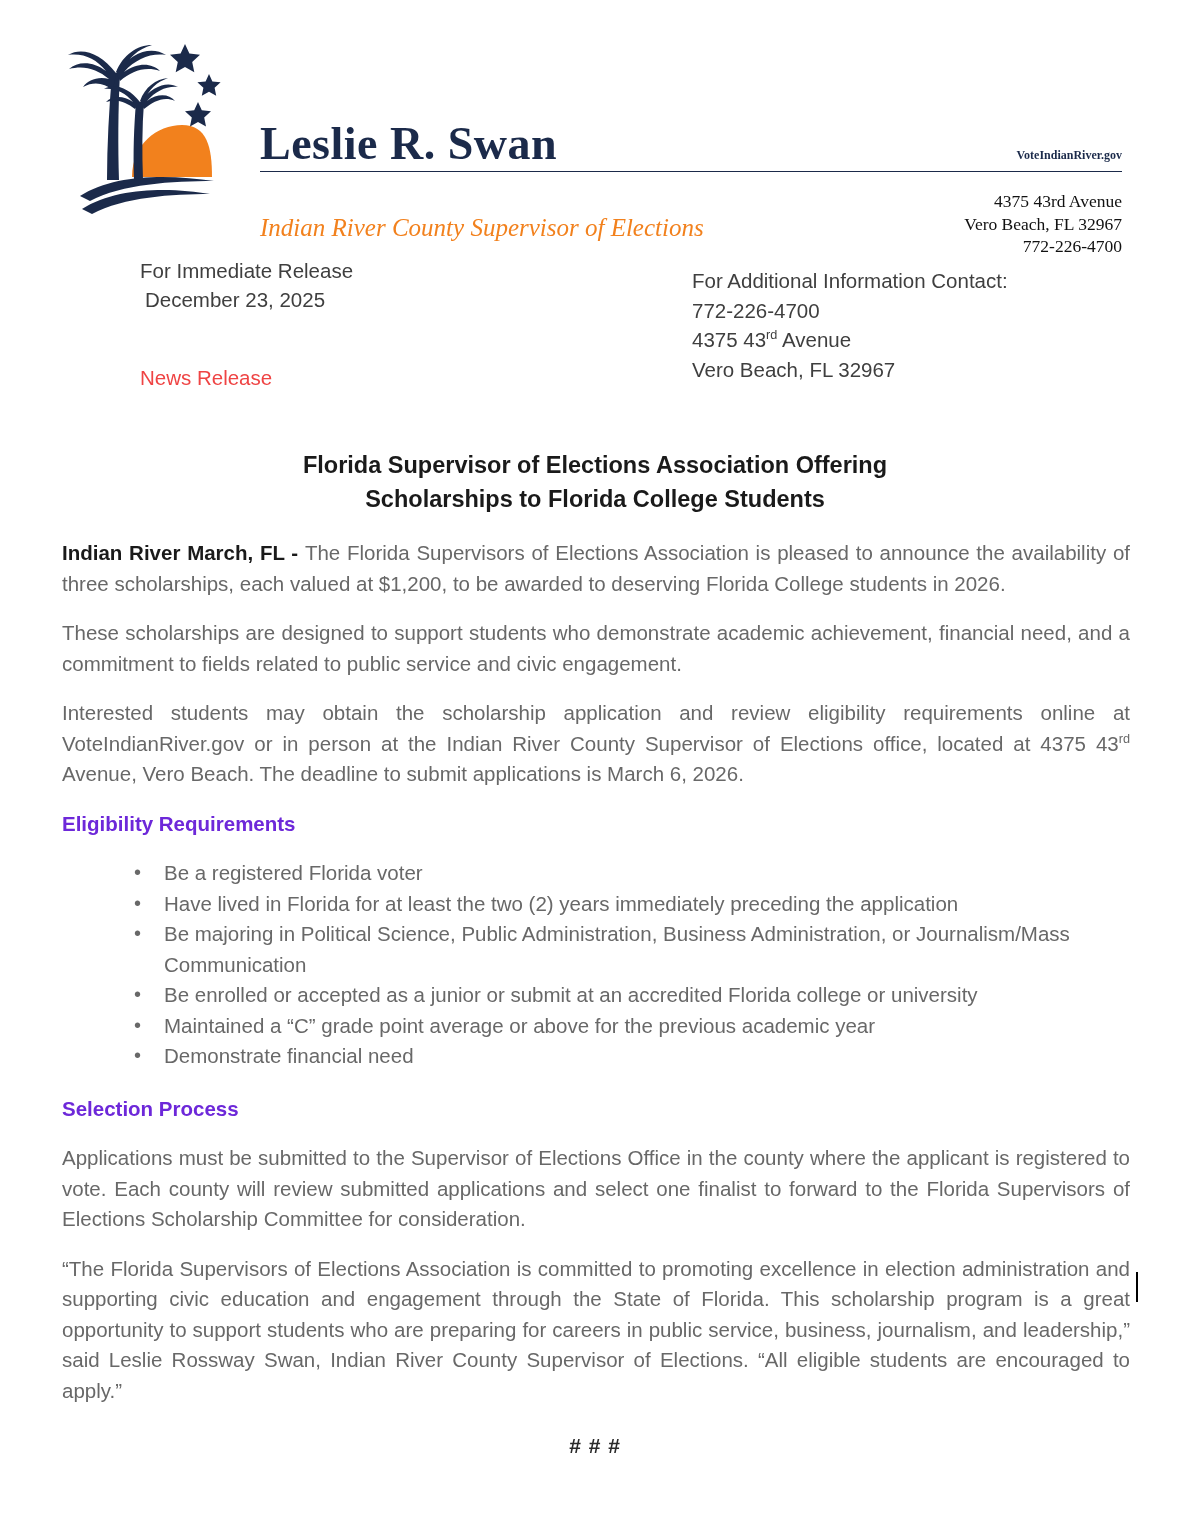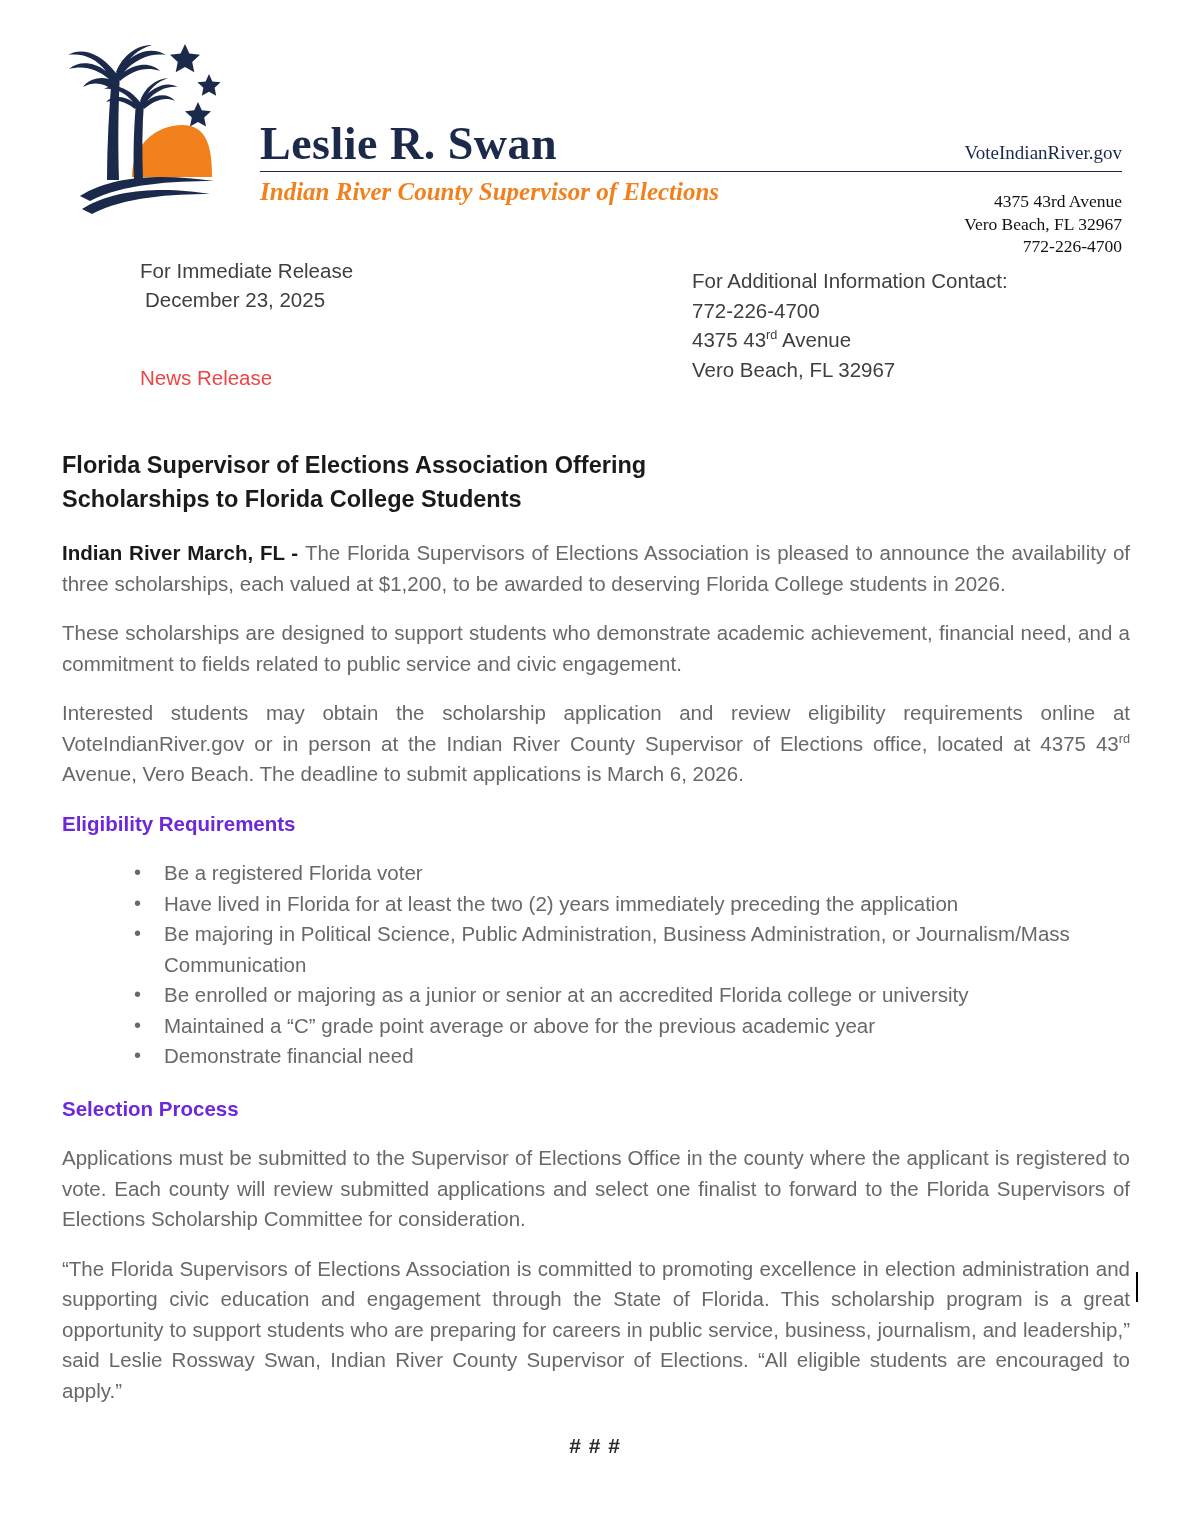--- a/index.html
+++ b/index.html
@@ -46,41 +46,42 @@
     font-family: "Liberation Serif", serif;
     font-weight: bold;
     font-size: 46px;
     line-height: 52px;
     color: #1b2a4a;
     letter-spacing: 0.5px;
     white-space: nowrap;
   }
   #website-url {
     font-family: "Liberation Serif", serif;
-    font-weight: normal;
-    font-size: 19px;
+    font-weight: bold;
+    font-size: 12px;
     color: #1b2a4a;
     white-space: nowrap;
     padding-bottom: 4px;
   }
   #name-rule {
     border: 0;
     border-top: 1.6px solid #1b2a4a;
     margin: 1px 0 0 0;
     width: 862px;
   }
   #office-title {
     font-family: "Liberation Serif", serif;
-    font-weight: bold;
+    font-weight: normal;
     font-style: italic;
     font-size: 25px;
     line-height: 30px;
     color: #f2811d;
     padding-top: 5px;
     white-space: nowrap;
+    margin-top: 36px;
   }
   #office-address {
     position: absolute;
     right: 68px;
     top: 190px;
     text-align: right;
     font-family: "Liberation Serif", serif;
     font-size: 17.5px;
     line-height: 22.5px;
     color: #111111;
@@ -118,21 +119,21 @@
     vertical-align: super;
     line-height: 0;
   }
 
   
   #headline {
     position: absolute;
     left: 62px;
     top: 448px;
     width: 1066px;
-    text-align: left;
+    text-align: center;
     font-size: 23.5px;
     font-weight: bold;
     line-height: 34px;
     color: #1a1a1a;
   }
 
   
   #article {
     position: absolute;
     left: 62px;
@@ -273,21 +274,21 @@
   <p class="justify">These scholarships are designed to support students who demonstrate academic achievement, financial need, and a commitment to fields related to public service and civic engagement.</p>
 
   <p class="justify"><span>Interested students may obtain the scholarship application and review eligibility requirements online at VoteIndianRiver.gov or in person at the Indian River County Supervisor of Elections office, located at 4375 43</span><sup>rd</sup><span> Avenue, Vero Beach.  The deadline to submit applications is March 6, 2026.</span></p>
 
   <p class="section-heading">Eligibility Requirements</p>
 
   <ul class="criteria">
     <li>Be a registered Florida voter</li>
     <li>Have lived in Florida for at least the two (2) years immediately preceding the application</li>
     <li>Be majoring in Political Science, Public Administration, Business Administration, or Journalism/Mass Communication</li>
-    <li>Be enrolled or majoring as a junior or senior at an accredited Florida college or university</li>
+    <li>Be enrolled or accepted as a junior or submit at an accredited Florida college or university</li>
     <li>Maintained a “C”  grade point average or above for the previous academic year</li>
     <li>Demonstrate financial need</li>
   </ul>
 
   <p class="section-heading">Selection Process</p>
   <p class="justify">Applications must be submitted to the Supervisor of Elections Office in the county where the applicant is registered to vote.  Each county will review submitted applications and select one finalist to forward to the Florida Supervisors of Elections Scholarship Committee for consideration.</p>
 
   <p class="justify">“The Florida Supervisors of Elections Association is committed to promoting excellence in election administration and supporting civic education and engagement through the State of Florida.  This scholarship program is a great opportunity to support students who are preparing for careers in public service, business, journalism, and leadership,” said Leslie Rossway Swan, Indian River County Supervisor of Elections.  “All eligible students are encouraged to apply.”</p>
 
 </div>

